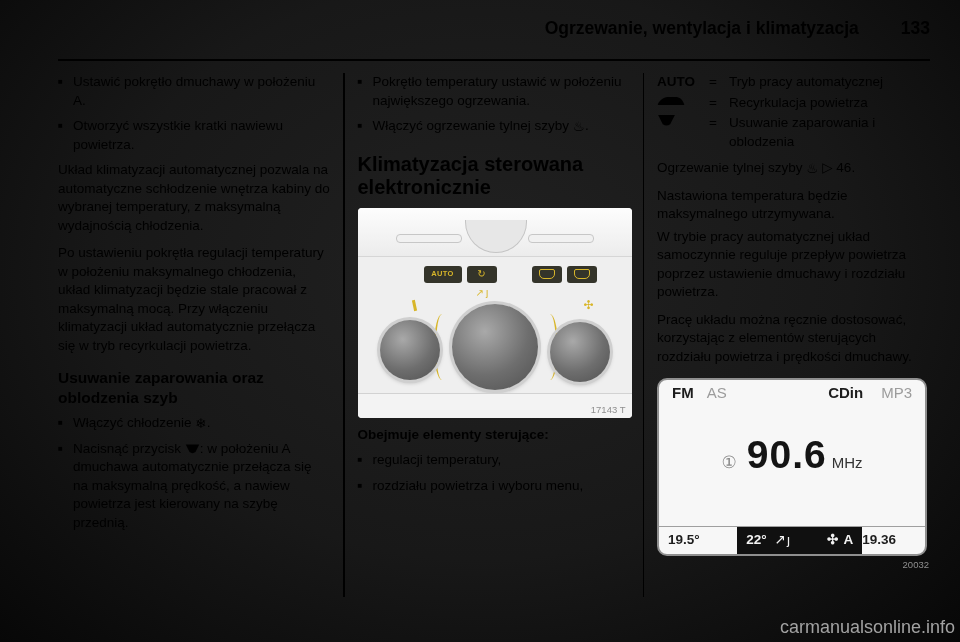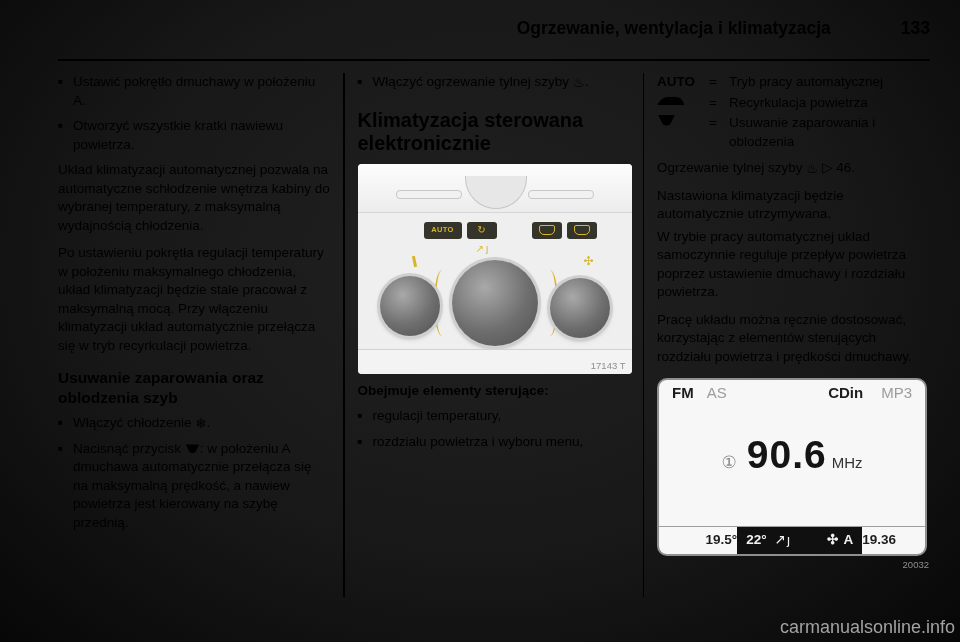--- a/index.html
+++ b/index.html
@@ -2,21 +2,21 @@
 <html><head>
 <meta charset="utf-8">
 <style>
   html,body{margin:0;padding:0;background:#000;}
   .page{
     position:relative;width:960px;height:642px;overflow:hidden;
     background:radial-gradient(ellipse at 50% 42%, #212121 0%, #181818 55%, #070707 100%);
     font-family:"Liberation Sans", sans-serif;color:#000;
   }
   
-  .hdr{position:absolute;top:18px;right:30px;display:flex;gap:70px;align-items:baseline;}
+  .hdr{position:absolute;top:18px;right:30px;display:flex;gap:42px;align-items:baseline;}
   .hdr .t{font-size:17.5px;font-weight:bold;}
   .hdr .n{font-size:17.5px;font-weight:bold;}
   .rule{position:absolute;top:59px;left:58px;width:872px;height:1.5px;background:#000;}
   
   .cols{position:absolute;top:73px;left:58px;width:874px;display:flex;}
   .vdiv{width:1.5px;height:524px;background:#000;margin:0 13px;flex:none;}
   .col{flex:none;font-size:13.5px;line-height:18.5px;}
   .c1{width:272px;} .c2{width:272px;} .c3{width:274px;}
   p{margin:0 0 9px 0;}
   .li{display:flex;margin:0 0 7px 0;}
@@ -63,21 +63,21 @@
   .fig2{position:relative;width:266px;height:174px;background:#f7f7f7;border:2.5px solid #8f8f8f;border-radius:10px;margin-top:12px;overflow:hidden;}
   .fig2 .row1{display:flex;padding:4px 13px 0 13px;font-size:15px;}
   .fig2 .b{font-weight:bold;color:#1d1d1d;}
   .fig2 .g{color:#9c9c9c;}
   .fig2 .sp{flex:1;}
   .fig2 .freq{position:absolute;top:66px;left:0;right:0;display:flex;justify-content:center;align-items:baseline;}
   .fig2 .pre{color:#8a8a8a;font-size:17px;margin-right:10px;}
   .fig2 .fv{font-size:39px;font-weight:bold;color:#141414;letter-spacing:1px;}
   .fig2 .fu{font-size:15px;color:#333;margin-left:5px;}
   .fig2 .bar{position:absolute;left:0;right:0;bottom:0;height:27px;border-top:1px solid #9f9f9f;display:flex;align-items:center;font-size:13.5px;font-weight:bold;}
-  .fig2 .cellL{width:26%;padding-left:9px;color:#1d1d1d;text-align:right;}
+  .fig2 .cellL{width:26%;padding-left:9px;color:#1d1d1d;}
   .fig2 .cellM{width:47%;height:100%;background:#101010;color:#f2f2f2;display:flex;align-items:center;padding:0 9px;box-sizing:border-box;}
   .fig2 .cellM .spm{flex:1;}
   .fig2 .cellR{flex:1;padding-right:9px;color:#1d1d1d;}
   .aficons{font-weight:normal;margin-left:8px;letter-spacing:1px;}
   
   .wm{position:absolute;right:5px;bottom:4px;font-size:18px;color:#a2a2a2;}
 </style>
 </head>
 <body>
 
@@ -109,20 +109,23 @@
         <span class="tx"><span>Nacisnąć przycisk</span>
           <svg class="isvg" width="15" height="12" viewBox="0 0 20 14">
               <path d="M1 1 H19 L14 11 Q10 14 6 11 Z" fill="#000"></path>
             </svg><span>: w położeniu A dmuchawa automatycznie przełącza się na maksymalną prędkość, a nawiew powietrza jest kierowany na szybę przednią.</span></span>
       </div>
     </section>
 
     <div class="vdiv"></div>
 
     <section class="col c2">
+      <div class="li">
+          <span class="tx">Pokrętło temperatury ustawić w położeniu największego ogrzewania.</span>
+        </div>
       <div class="li">
         <span class="tx"><span>Włączyć ogrzewanie tylnej szyby</span>
           <span class="sym">♨</span><span>.</span></span>
       </div>
       <h2>Klimatyzacja sterowana elektronicznie</h2>
 
       <div class="fig1">
         <div class="bezel"></div>
         <div class="slot" style="left:38px;"></div>
         <div class="slot" style="left:170px;"></div>
@@ -179,21 +182,21 @@
         <span class="e">=</span>
         <span class="d">Usuwanie zaparowania i oblodzenia</span>
       </div>
 
       <p class="mt8">
         <span>Ogrzewanie tylnej szyby</span>
         <span class="sym">♨</span>
         <span>▷</span>
         <span>46.</span>
       </p>
-      <p style="margin-bottom:4px;">Nastawiona klimatyzacji będzie automatycznie utrzymywana.</p>
+      <p style="margin-bottom:4px;">Nastawiona temperatura będzie maksymalnego utrzymywana.</p>
       <p>W trybie pracy automatycznej układ samoczynnie reguluje przepływ powietrza poprzez ustawienie dmuchawy i rozdziału powietrza.</p>
       <p>Pracę układu można ręcznie dostosować, korzystając z elementów sterujących rozdziału powietrza i prędkości dmuchawy.</p>
 
       <div class="fig2">
         <div class="row1">
           <span class="b">FM</span>
           <span class="g" style="margin-left:13px;">AS</span>
           <span class="sp"></span>
           <span class="b">CDin</span>
           <span class="g" style="margin-left:18px;">MP3</span>

